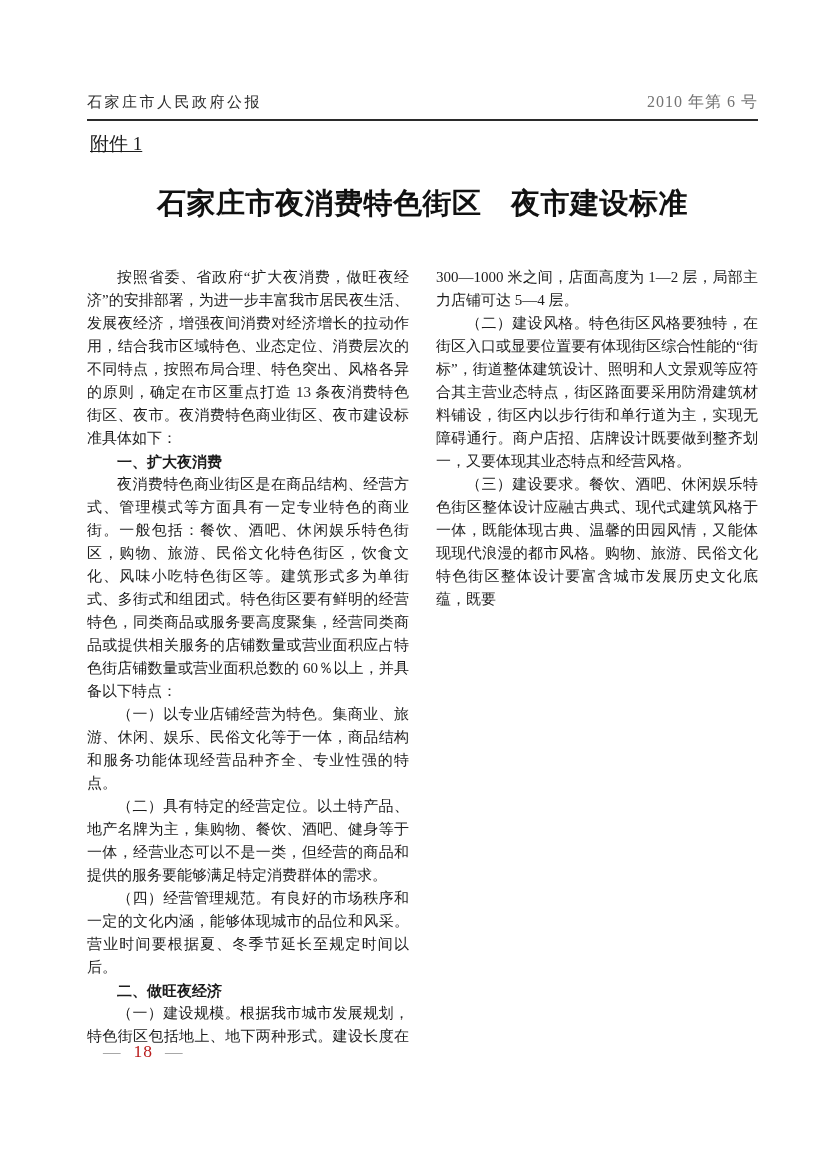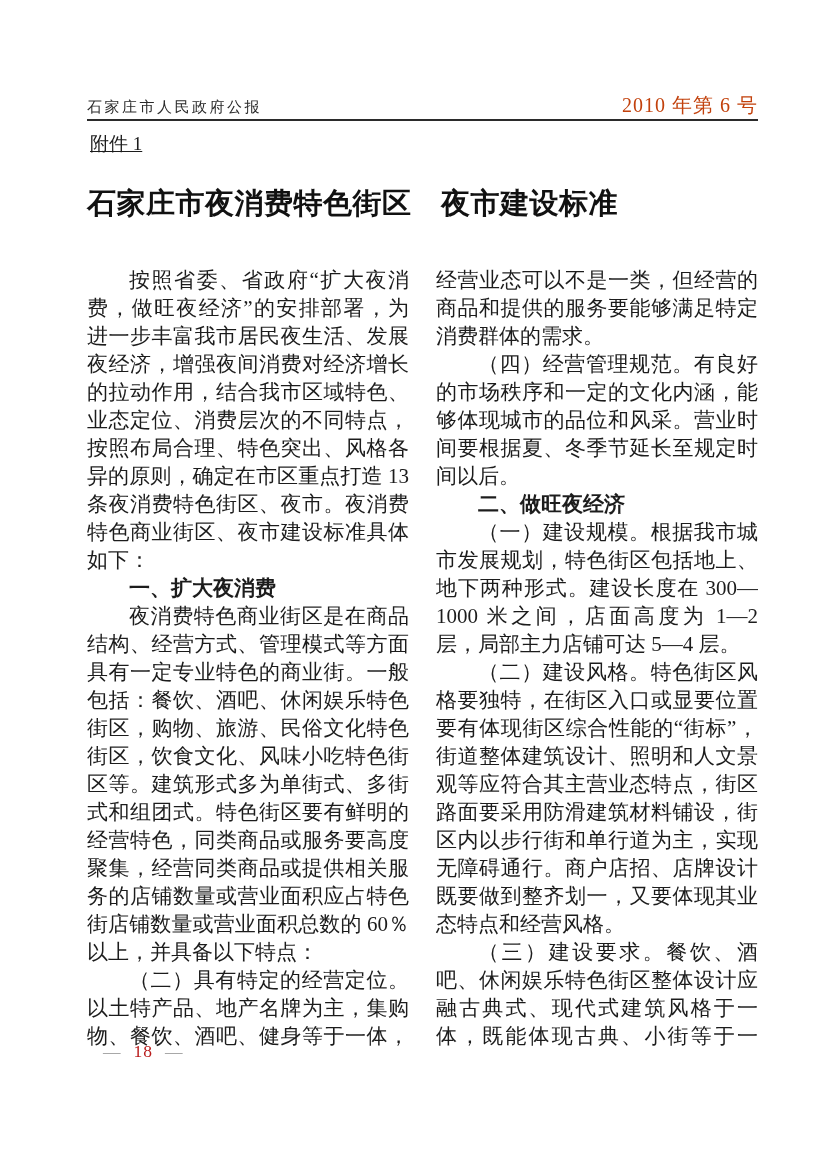--- a/index.html
+++ b/index.html
@@ -18,53 +18,54 @@
     display: flex;
     justify-content: space-between;
     align-items: baseline;
   }
   .journal {
     font-size: 15px;
     letter-spacing: 2.5px;
     color: #2a2a2a;
   }
   .issue {
-    font-size: 20px;
+    font-size: 16px;
     letter-spacing: 1px;
-    color: #c2410c;
+    color: #737373;
   }
   .header-rule {
     position: absolute;
     left: 87px; top: 119px; width: 671px; height: 2px;
     background: #2b2b2b;
   }
   .attachment {
     position: absolute;
     left: 90px; top: 131px;
     font-size: 19px;
     text-decoration: underline;
   }
   .title {
     position: absolute;
     left: 87px; top: 184px; width: 671px;
     margin: 0;
+    text-align: center;
     font-size: 29px;
     font-weight: bold;
     letter-spacing: 0.5px;
     color: #111111;
   }
   .columns {
     position: absolute;
     left: 87px; top: 266px; width: 671px; height: 784px;
     column-count: 2;
     column-gap: 27px;
     column-fill: auto;
     overflow: hidden;
-    font-size: 21px;
-    line-height: 28px;
+    font-size: 15px;
+    line-height: 23px;
     text-align: justify;
   }
   .columns p {
     margin: 0;
     text-indent: 2em;
     orphans: 1;
     widows: 1;
     break-inside: auto;
   }
   .columns p.h {
@@ -93,25 +94,26 @@
   <div class="header-rule"></div>
 
   <div class="attachment">附件 1</div>
 
   <h1 class="title">石家庄市夜消费特色街区　夜市建设标准</h1>
 
   <div class="columns">
     <p>按照省委、省政府“扩大夜消费，做旺夜经济”的安排部署，为进一步丰富我市居民夜生活、发展夜经济，增强夜间消费对经济增长的拉动作用，结合我市区域特色、业态定位、消费层次的不同特点，按照布局合理、特色突出、风格各异的原则，确定在市区重点打造 13 条夜消费特色街区、夜市。夜消费特色商业街区、夜市建设标准具体如下：</p>
     <p class="h">一、扩大夜消费</p>
     <p>夜消费特色商业街区是在商品结构、经营方式、管理模式等方面具有一定专业特色的商业街。一般包括：餐饮、酒吧、休闲娱乐特色街区，购物、旅游、民俗文化特色街区，饮食文化、风味小吃特色街区等。建筑形式多为单街式、多街式和组团式。特色街区要有鲜明的经营特色，同类商品或服务要高度聚集，经营同类商品或提供相关服务的店铺数量或营业面积应占特色街店铺数量或营业面积总数的 60％以上，并具备以下特点：</p>
+    <p>（一）以专业店铺经营为特色。集商业、旅游、休闲、娱乐、民俗文化等于一体，商品结构和服务功能体现经营品种齐全、专业性强的特点。</p>
     <p>（二）具有特定的经营定位。以土特产品、地产名牌为主，集购物、餐饮、酒吧、健身等于一体，经营业态可以不是一类，但经营的商品和提供的服务要能够满足特定消费群体的需求。</p>
     <p>（四）经营管理规范。有良好的市场秩序和一定的文化内涵，能够体现城市的品位和风采。营业时间要根据夏、冬季节延长至规定时间以后。</p>
     <p class="h">二、做旺夜经济</p>
     <p>（一）建设规模。根据我市城市发展规划，特色街区包括地上、地下两种形式。建设长度在 300—1000 米之间，店面高度为 1—2 层，局部主力店铺可达 5—4 层。</p>
     <p>（二）建设风格。特色街区风格要独特，在街区入口或显要位置要有体现街区综合性能的“街标”，街道整体建筑设计、照明和人文景观等应符合其主营业态特点，街区路面要采用防滑建筑材料铺设，街区内以步行街和单行道为主，实现无障碍通行。商户店招、店牌设计既要做到整齐划一，又要体现其业态特点和经营风格。</p>
-    <p>（三）建设要求。餐饮、酒吧、休闲娱乐特色街区整体设计应融古典式、现代式建筑风格于一体，既能体现古典、小街等于一体，又能体现现代浪漫的都市风格。购物、旅游、民俗文化特色街区整体设计要富含城市发展历史文化底蕴，既要</p>
+    <p>（三）建设要求。餐饮、酒吧、休闲娱乐特色街区整体设计应融古典式、现代式建筑风格于一体，既能体现古典、温馨的田园风情，又能体现现代浪漫的都市风格。购物、旅游、民俗文化特色街区整体设计要富含城市发展历史文化底蕴，既要</p>
   </div>
 
   <div class="footer">
     <span class="dash">—</span><span class="num">18</span><span class="dash">—</span>
   </div>
 
 </div>
 
 </body></html>

